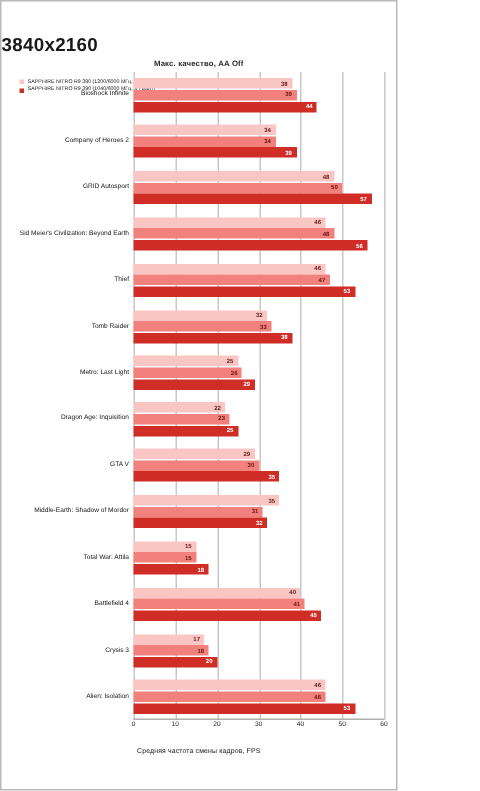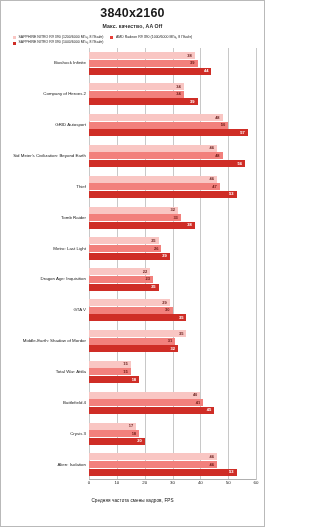--- a/index.html
+++ b/index.html
@@ -11,26 +11,26 @@
   }
   #frame{
     position:relative;
     width:265px;height:527px;
     border:1px solid #b9b9b9;
     box-sizing:border-box;
     background:#fff;
   }
   
   #title{
-    text-align:center;
+    text-align:left;
     font-size:12.5px;
     font-weight:bold;
     color:#1a1a1a;
     letter-spacing:.2px;
-    margin-top:5px;
+    margin-top:22px;
   }
   #subtitle{
     text-align:center;
     font-size:5.2px;
     font-weight:bold;
     color:#2a2a2a;
     margin-top:3px;
     letter-spacing:.1px;
   }
   

